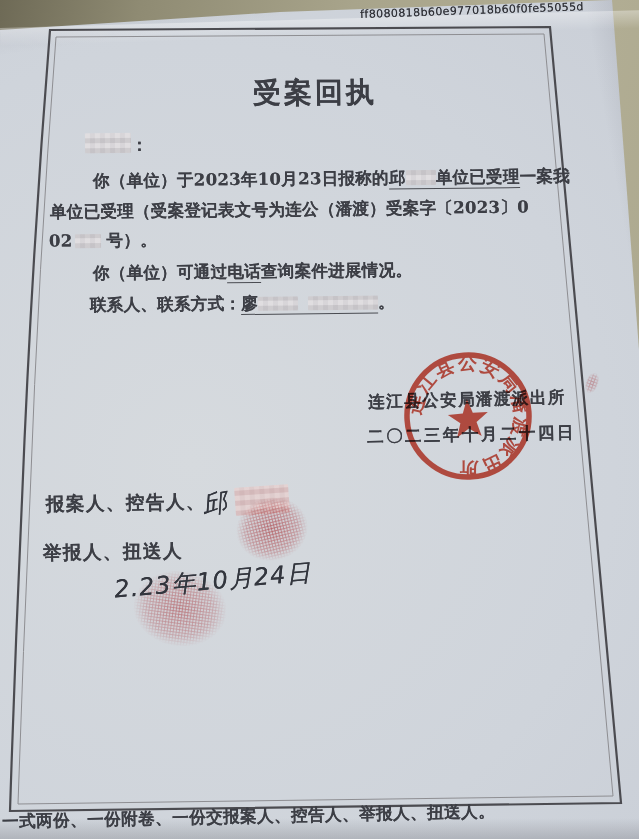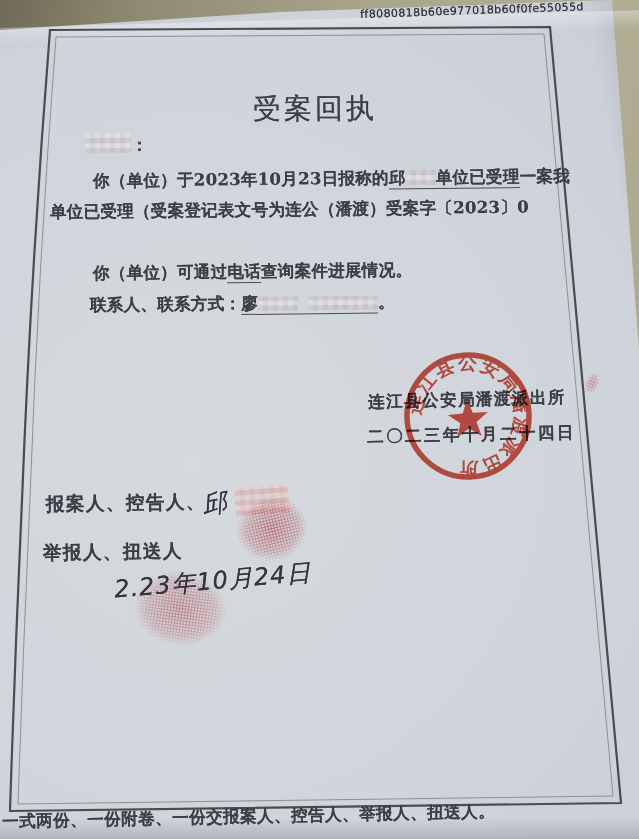--- a/index.html
+++ b/index.html
@@ -74,33 +74,36 @@
 
   <div class="t" style="left:360px;top:8px;font-family:'DejaVu Sans','Liberation Sans',sans-serif;
               font-weight:400;font-size:11px;letter-spacing:.4px;color:#2f3036;
               transform:rotate(-2deg);transform-origin:left top;">ff8080818b60e977018b60f0fe55055d</div>
 
   <svg class="overlay" width="639" height="839" viewBox="0 0 639 839">
     <path d="M50,30 L550,27 L621,803 L10,811 Q15,655 22,500 Q31,270 50,30 Z" fill="none" stroke="#4b4b50" stroke-width="2.2"></path>
     <path d="M56,37 L544,34 L613,796 L18,804 Q23,652 30,498 Q38,272 56,37 Z" fill="none" stroke="#8e8e92" stroke-width="1"></path>
   </svg>
 
-  <div class="t" style="left:253px;top:92px;font-size:28px;font-weight:400;letter-spacing:3px;
+  <div class="t" style="left:253px;top:76px;font-size:28px;font-weight:700;letter-spacing:3px;
               transform:rotate(-.5deg);">受案回执</div>
 
   <div class="t" style="left:85px;top:133px;font-size:17px;transform:rotate(-.6deg);">
     <span class="mosaic" style="width:46px;height:20px;"></span><span>：</span>
   </div>
 
   <div class="t" style="left:93px;top:169px;font-size:16.5px;letter-spacing:.3px;transform:rotate(-.6deg);">
     <span>你（单位）于2023年10月23日报称的</span><span class="u"><span>邱</span><span class="mosaic" style="width:30px;height:15px;"></span><span>单位已受理</span></span><span>一案我</span>
   </div>
 
   <div class="t" style="left:50px;top:200px;font-size:16.5px;letter-spacing:.3px;transform:rotate(-.6deg);">单位已受理（受案登记表文号为连公（潘渡）受案字〔2023〕0</div>
 
+  <div class="t" style="left:49px;top:231px;font-size:16.5px;letter-spacing:.3px;transform:rotate(-.6deg);">
+    <span>02</span><span class="mosaic" style="width:26px;height:14px;margin:0 6px 0 2px;"></span><span>号）。</span>
+  </div>
 
   <div class="t" style="left:93px;top:262px;font-size:16.5px;letter-spacing:.3px;transform:rotate(-.6deg);">
     <span>你（单位）可通过</span><span class="u">电话</span><span>查询案件进展情况。</span>
   </div>
 
   <div class="t" style="left:90px;top:294px;font-size:16.5px;letter-spacing:.3px;transform:rotate(-.6deg);">
     <span>联系人、联系方式：</span><span class="u"><span>廖</span><span class="mosaic" style="width:40px;height:14px;margin-right:10px;"></span><span class="mosaic" style="width:70px;height:14px;"></span></span><span>。</span>
   </div>
 
   <div class="t" style="left:368px;top:390px;font-size:16.5px;letter-spacing:1.5px;transform:rotate(-1.4deg);">连江县公安局潘渡派出所</div>

